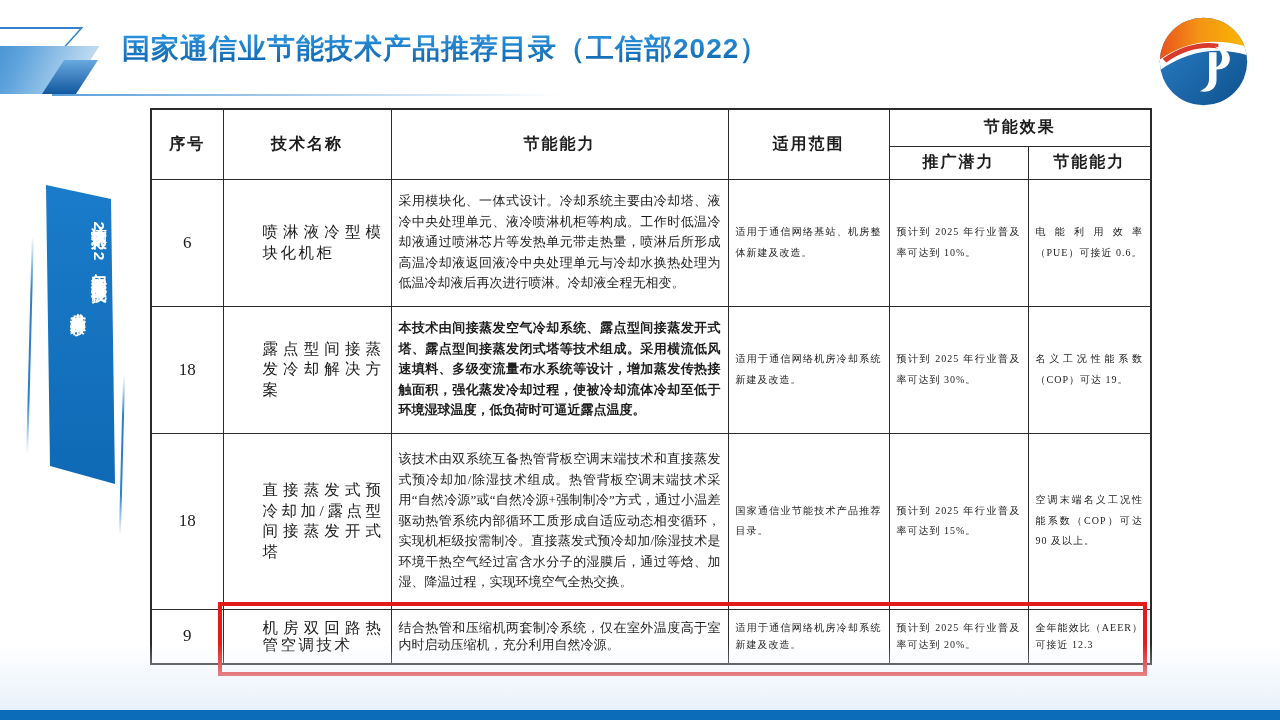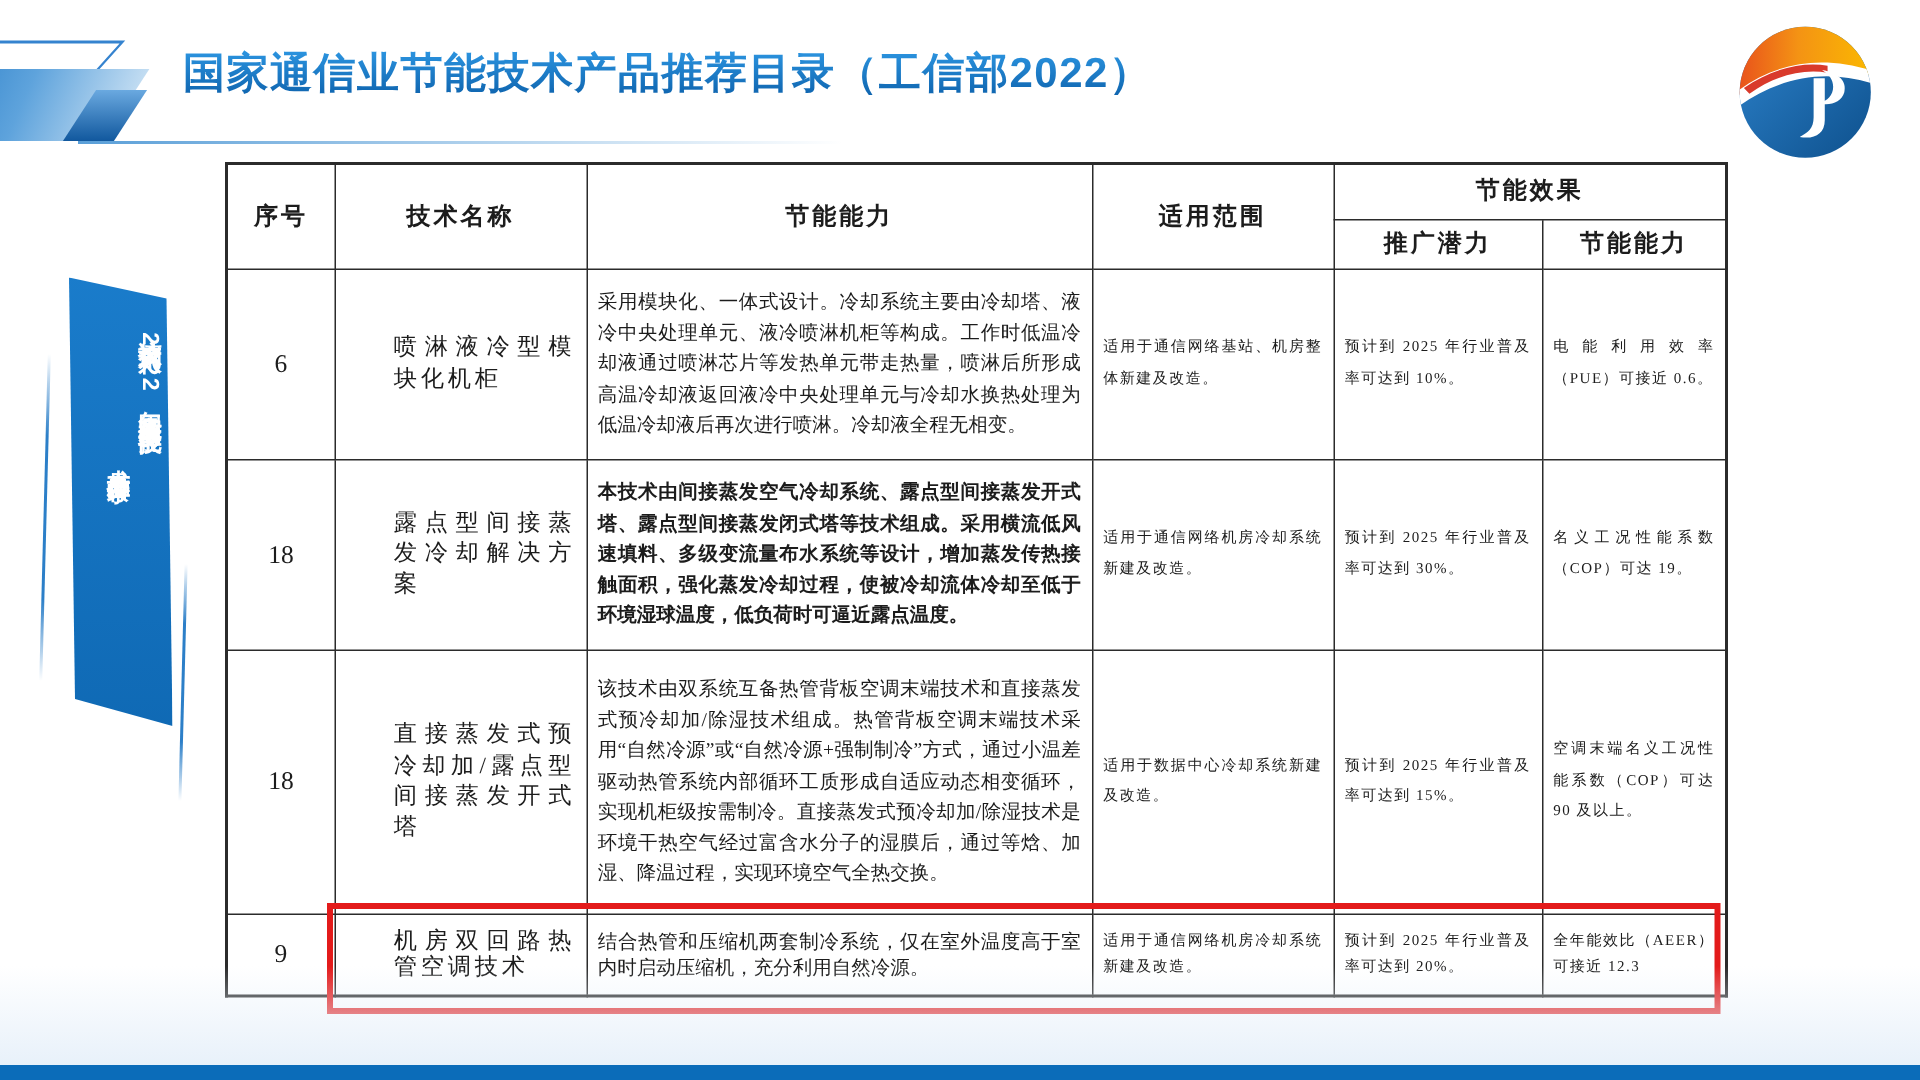--- a/index.html
+++ b/index.html
@@ -183,21 +183,21 @@
       </tr>
       <tr class="r3">
         <td class="c-no">18</td>
         <td class="c-name">
             <div class="cin">直接蒸发式预冷却加/露点型间接蒸发开式塔</div>
           </td>
         <td class="c-intro">
             <div class="cin">该技术由双系统互备热管背板空调末端技术和直接蒸发式预冷却加/除湿技术组成。热管背板空调末端技术采用“自然冷源”或“自然冷源+强制制冷”方式，通过小温差驱动热管系统内部循环工质形成自适应动态相变循环，实现机柜级按需制冷。直接蒸发式预冷却加/除湿技术是环境干热空气经过富含水分子的湿膜后，通过等焓、加湿、降温过程，实现环境空气全热交换。</div>
           </td>
         <td class="c-scope">
-            <div class="cin">适用于数据中心冷却系统新建及改造。</div>
+            <div class="cin">国家通信业节能技术产品推荐目录。</div>
           </td>
         <td class="c-pot">
             <div class="cin">预计到 2025 年行业普及率可达到 15%。</div>
           </td>
         <td class="c-cap">
             <div class="cin">空调末端名义工况性能系数（COP）可达 90 及以上。</div>
           </td>
       </tr>
       <tr class="r4">
         <td class="c-no">9</td>

